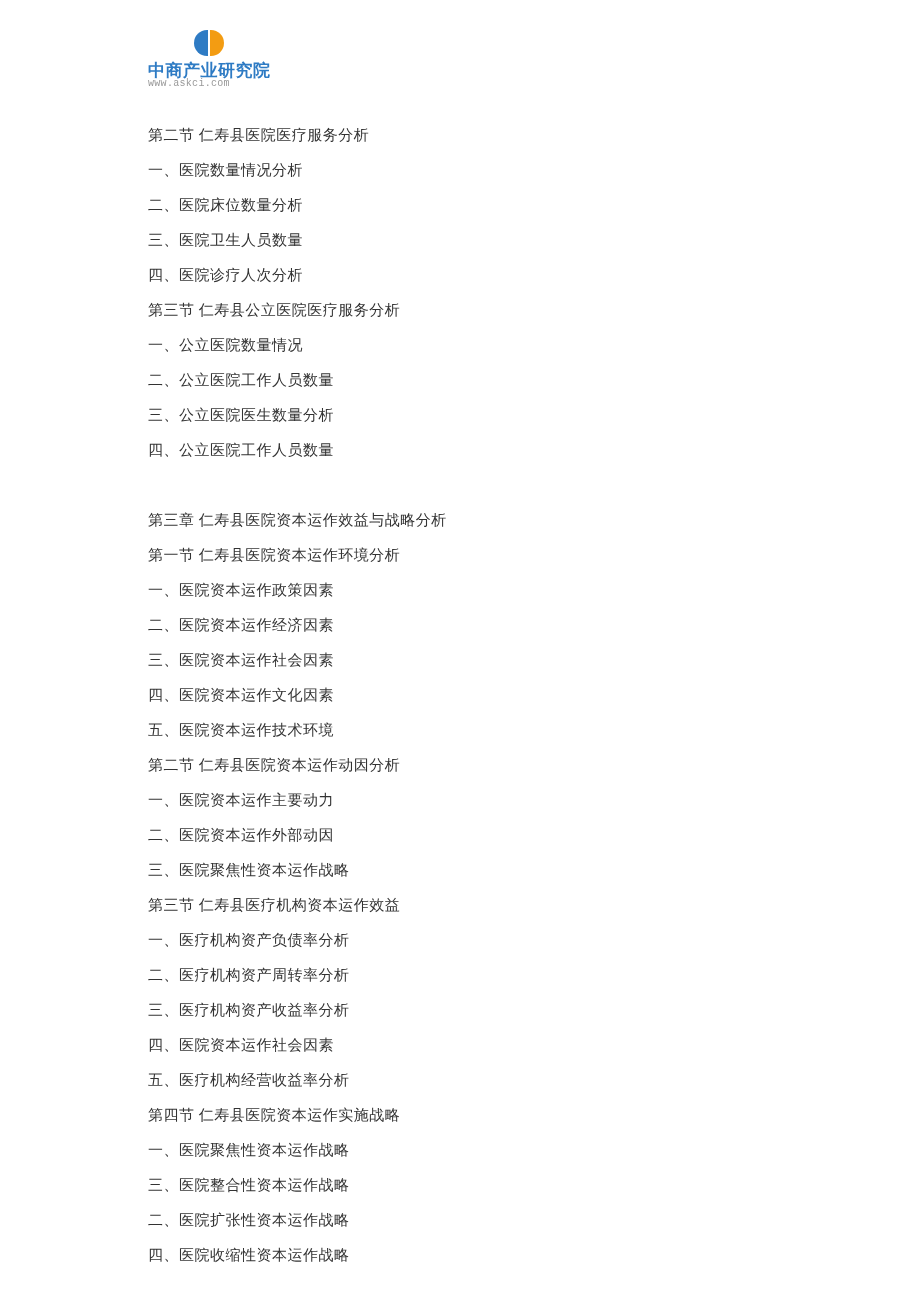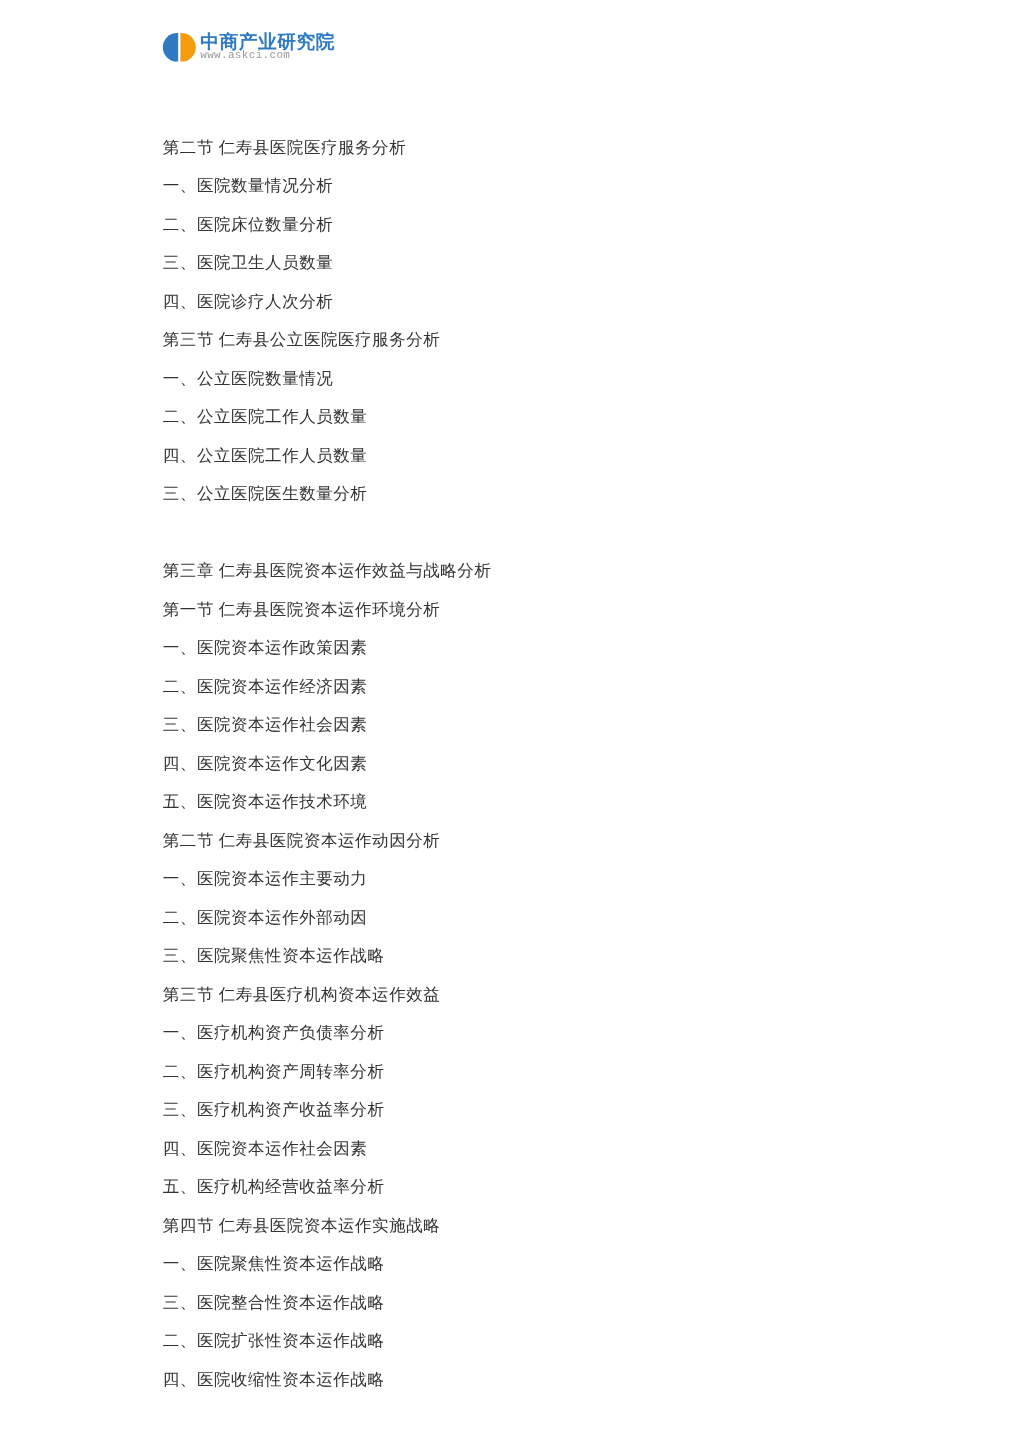--- a/index.html
+++ b/index.html
@@ -1,18 +1,19 @@
 <!DOCTYPE html>
 <html><head>
   <meta charset="utf-8">
   <style>
     * {
       margin: 0;
       padding: 0;
       box-sizing: border-box;
+      flex-direction: column;
     }
     body {
       width: 920px;
       height: 1302px;
       background: #ffffff;
       font-family: "SimSun", "宋体", serif;
       position: relative;
     }
     .logo-container {
       position: absolute;
@@ -95,22 +96,22 @@
 
 <div class="content">
   <div class="toc-line">第二节 仁寿县医院医疗服务分析</div>
   <div class="toc-line">一、医院数量情况分析</div>
   <div class="toc-line">二、医院床位数量分析</div>
   <div class="toc-line">三、医院卫生人员数量</div>
   <div class="toc-line">四、医院诊疗人次分析</div>
   <div class="toc-line">第三节 仁寿县公立医院医疗服务分析</div>
   <div class="toc-line">一、公立医院数量情况</div>
   <div class="toc-line">二、公立医院工作人员数量</div>
+  <div class="toc-line">三、公立医院医生数量分析</div>
   <div class="toc-line">四、公立医院工作人员数量</div>
-  <div class="toc-line">三、公立医院医生数量分析</div>
   <div class="blank-line"></div>
   <div class="toc-line">第三章 仁寿县医院资本运作效益与战略分析</div>
   <div class="toc-line">第一节 仁寿县医院资本运作环境分析</div>
   <div class="toc-line">一、医院资本运作政策因素</div>
   <div class="toc-line">二、医院资本运作经济因素</div>
   <div class="toc-line">三、医院资本运作社会因素</div>
   <div class="toc-line">四、医院资本运作文化因素</div>
   <div class="toc-line">五、医院资本运作技术环境</div>
   <div class="toc-line">第二节 仁寿县医院资本运作动因分析</div>
   <div class="toc-line">一、医院资本运作主要动力</div>

